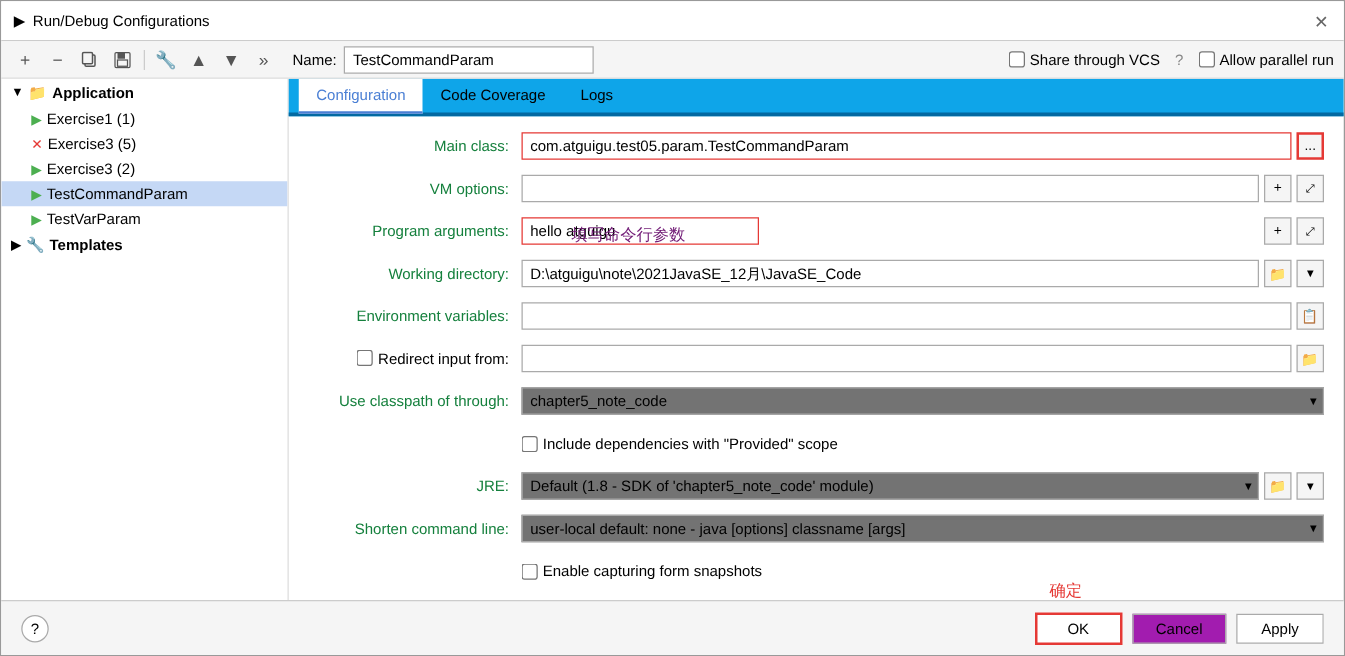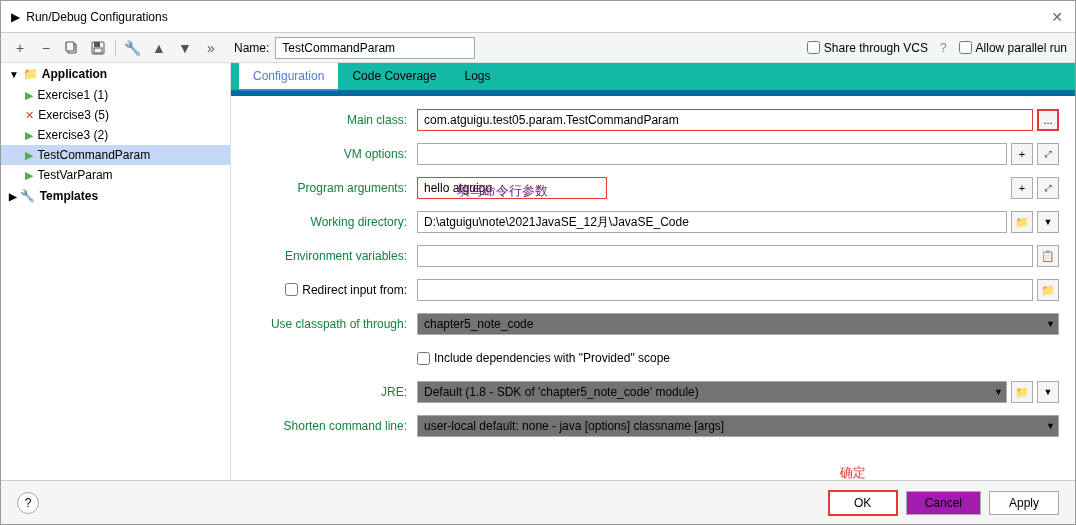--- a/index.html
+++ b/index.html
@@ -23,21 +23,21 @@
 
     .sidebar { width: 230px; border-right: 1px solid #ddd; background: #fff; overflow-y: auto; }
     .sidebar-item { padding: 3px 8px 3px 12px; cursor: pointer; display: flex; align-items: center; gap: 4px; font-size: 12px; }
     .sidebar-item.selected { background: #c5d8f5; }
     .sidebar-folder { display: flex; align-items: center; gap: 4px; padding: 4px 8px; cursor: pointer; font-weight: bold; font-size: 12px; }
     .sidebar-folder .arrow { font-size: 10px; }
     .indent1 { padding-left: 24px; }
 
     .content-area { flex: 1; display: flex; flex-direction: column; padding: 0; }
 
-    .tabs { display: flex; border-bottom: 6px solid #0369a1; background: #14b8a6; padding: 0 8px; }
+    .tabs { display: flex; border-bottom: 3px solid #0369a1; background: #0ea5e9; padding: 0 8px; }
     .tab { padding: 6px 14px; cursor: pointer; font-size: 12px; border-bottom: 2px solid transparent; margin-bottom: -1px; }
     .tab.active { border-bottom: 2px solid #4a7fd4; color: #4a7fd4; background: #fff; }
 
     .config-form { padding: 12px 16px; flex: 1; overflow-y: auto; }
     .form-row { display: flex; align-items: center; margin-bottom: 10px; min-height: 24px; }
     .form-label { width: 170px; text-align: right; padding-right: 10px; font-size: 12px; color: #15803d; flex-shrink: 0; }
     .form-control { flex: 1; display: flex; align-items: center; gap: 4px; }
     .form-input { border: 1px solid #aaa; padding: 2px 6px; font-size: 12px; height: 22px; flex: 1; background: #fff; }
     .form-input.highlighted { border: 1px solid #e53935; }
     .btn-small { width: 22px; height: 22px; border: 1px solid #aaa; background: #f5f5f5; cursor: pointer; display: flex; align-items: center; justify-content: center; font-size: 11px; }
@@ -258,20 +258,27 @@
           <div class="form-control">
             <div class="select-wrap">
               <select class="form-select">
                 <option>user-local default: none - java [options] classname [args]</option>
               </select>
               <span class="select-arrow">▼</span>
             </div>
           </div>
         </div>
 
+        <div class="form-row">
+          <span style="width:170px; flex-shrink:0;"></span>
+          <label style="display:flex; align-items:center; gap:4px; font-size:12px;">
+            <input type="checkbox" style="">
+            <span>Enable capturing form snapshots</span>
+          </label>
+        </div>
 
       </div>
     </div>
   </div>
 
   <div class="bottom-bar">
     <button class="help-btn">?</button>
     <div style="position:relative; display:flex; align-items:center; margin-left:auto; gap:8px;">
       <span style="position:absolute; top:-26px; left:12px; color:#e53935; font-size:13px; font-family:'Microsoft YaHei',sans-serif; white-space:nowrap;">确定</span>
       <button class="btn-ok">OK</button>

